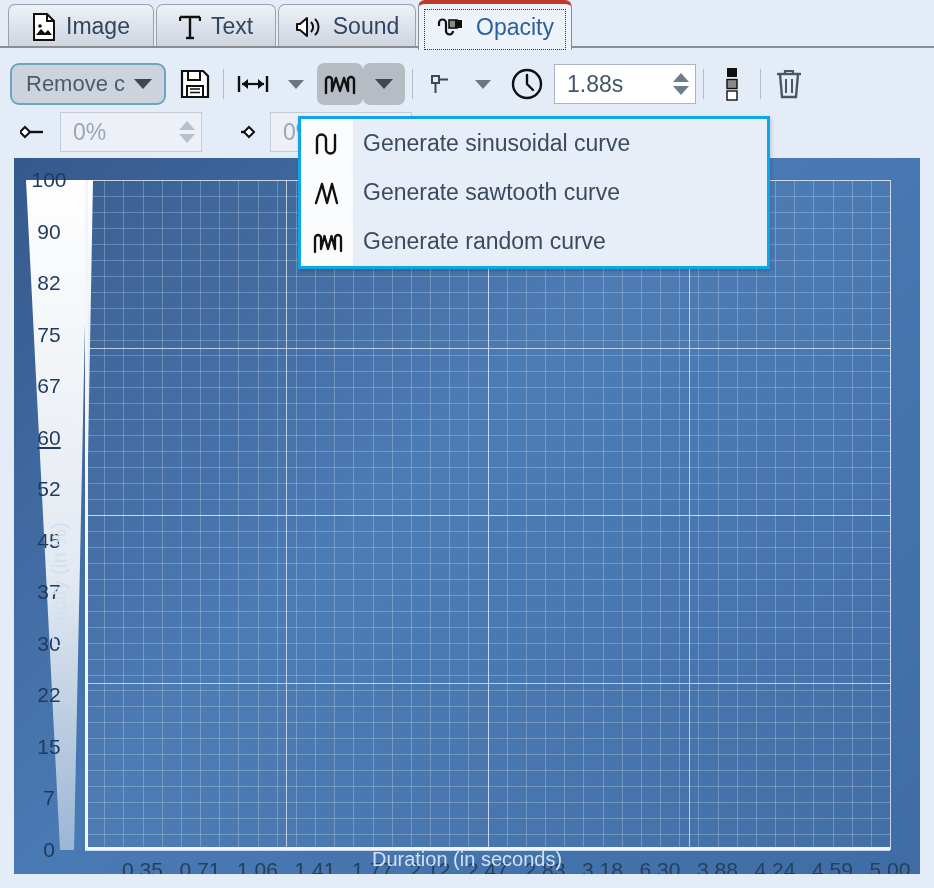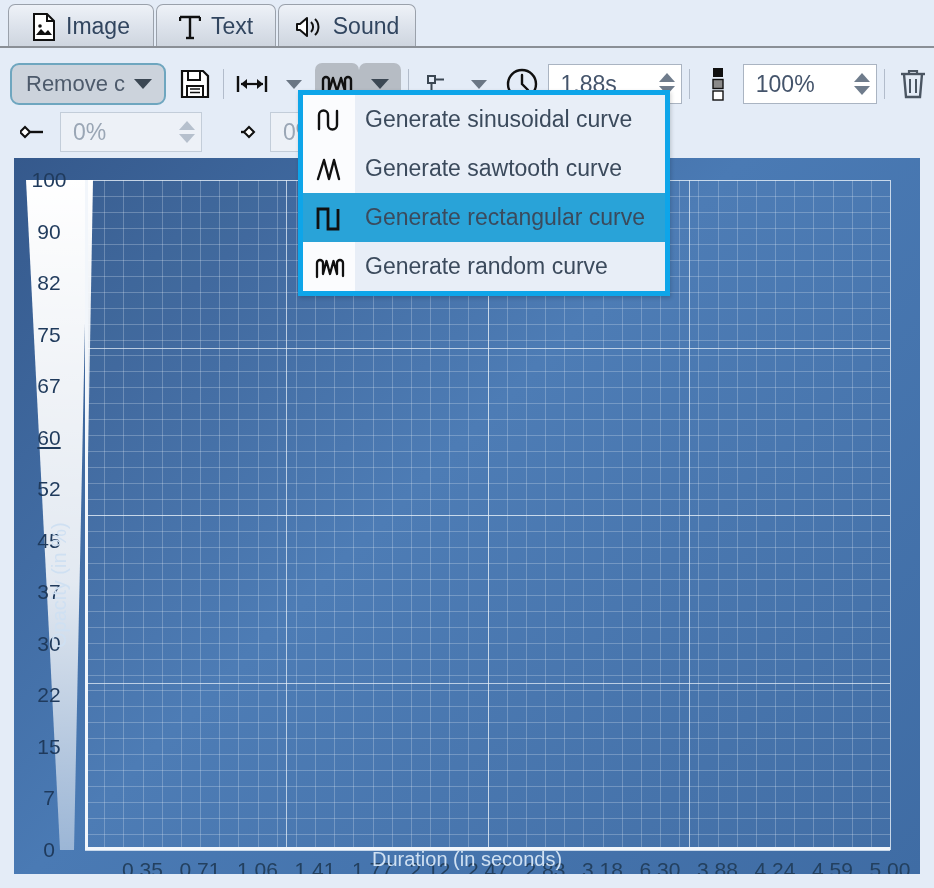--- a/index.html
+++ b/index.html
@@ -122,24 +122,24 @@
     border-left: 8px solid transparent; border-right: 8px solid transparent;
     border-top: 9px solid #6f7c8c;
   }
   .spin.disabled .sp-up { border-bottom-color: #b6c0cd; }
   .spin.disabled .sp-dn { border-top-color: #b6c0cd; }
 
   .tb2-gap { width: 22px; }
 
   
   .menu {
-    position: absolute; left: 298px; top: 90px;
-    width: 372px;
+    position: absolute; left: 298px; top: 116px;
+    width: 472px;
     background: #e8eef7;
-    border: 5px solid #0ea5e9;
+    border: 3px solid #0ea5e9;
     z-index: 50;
     box-shadow: 1px 2px 4px rgba(0,0,0,.18);
   }
   .menu-item {
     height: 49px;
     display: flex; align-items: center;
     font-size: 23px; color: #3b4a5c;
   }
   .menu-item .mi-icon {
     width: 52px; height: 49px;
@@ -228,20 +228,31 @@
       <span class="icon">
         <svg width="28" height="26" viewBox="0 0 28 26">
           <path d="M12 4 L5 10 H2 v6 h3 l7 6 z" fill="#fff" stroke="#101010" stroke-width="2" stroke-linejoin="round"></path>
           <path d="M16 8 a7 7 0 0 1 0 10" fill="none" stroke="#101010" stroke-width="2"></path>
           <path d="M20 5 a11 11 0 0 1 0 16" fill="none" stroke="#101010" stroke-width="2"></path>
         </svg>
       </span>
       <span class="tab-label">Sound</span>
     </div>
 
+    <div class="tab tab-opac active">
+      <span class="focus-ring"></span>
+      <span class="icon">
+        <svg width="30" height="26" viewBox="0 0 30 26">
+          <path d="M3 12 v-3 a3.5 3.5 0 0 1 7 0 v8 a3.5 3.5 0 0 0 7 0" fill="none" stroke="#101010" stroke-width="2.2"></path>
+          <rect x="13" y="6" width="8" height="8" fill="#8a8a8a" stroke="#101010" stroke-width="1.6"></rect>
+          <rect x="19" y="6" width="7" height="8" fill="#101010"></rect>
+        </svg>
+      </span>
+      <span class="tab-label">Opacity</span>
+    </div>
     <div class="tabbar-underline"></div>
   </div>
 
   <div class="toolbar toolbar-1">
 
     <div class="combo">
       <span>Remove c</span>
       <span class="caret-dn"></span>
     </div>
 
@@ -320,27 +331,20 @@
     <div class="tb-btn">
       <span class="icon">
         <svg width="18" height="36" viewBox="0 0 18 36">
           <rect x="4" y="2" width="10" height="9" fill="#101010"></rect>
           <rect x="4" y="13.5" width="10" height="9" fill="#8a8a8a" stroke="#101010" stroke-width="1.4"></rect>
           <rect x="4" y="25" width="10" height="9" fill="#fff" stroke="#101010" stroke-width="1.4"></rect>
         </svg>
       </span>
     </div>
 
-    <div class="spin" style="margin-left:4px;">
-      <span>100%</span>
-      <span class="spin-arrows">
-        <span class="sp-up"></span>
-        <span class="sp-dn"></span>
-      </span>
-    </div>
 
     <div class="tb-sep"></div>
 
     <div class="tb-btn">
       <span class="icon">
         <svg width="30" height="32" viewBox="0 0 30 32">
           <path d="M3 6 h24" stroke="#4a5562" stroke-width="2.4"></path>
           <path d="M11 6 v-3 h8 v3" fill="none" stroke="#4a5562" stroke-width="2.2"></path>
           <path d="M6 6 l2 23 h14 l2 -23" fill="none" stroke="#4a5562" stroke-width="2.4"></path>
           <path d="M12 11 v14 M18 11 v14" stroke="#4a5562" stroke-width="2"></path>
@@ -554,28 +558,20 @@
       <span class="mi-label">Generate sinusoidal curve</span>
     </div>
     <div class="menu-item">
       <span class="mi-icon">
         <svg width="30" height="30" viewBox="0 0 30 30">
           <path d="M4 25 L10 6 L15 25 L20 6 L25 25" fill="none" stroke="#101010" stroke-width="2.4" stroke-linejoin="round" stroke-linecap="round"></path>
         </svg>
       </span>
       <span class="mi-label">Generate sawtooth curve</span>
     </div>
-    <div class="menu-item selected">
-      <span class="mi-icon">
-        <svg width="30" height="30" viewBox="0 0 30 30">
-          <path d="M4 26 V6 H14 V26 H24 V6" fill="none" stroke="#101010" stroke-width="2.8" stroke-linejoin="miter"></path>
-        </svg>
-      </span>
-      <span class="mi-label">Generate rectangular curve</span>
-    </div>
     <div class="menu-item">
       <span class="mi-icon">
         <svg width="32" height="30" viewBox="0 0 32 30">
           <path d="M4 25 V11 a3 3 0 0 1 6 0 v11 l3.5 -13 l3.5 13 l3.5 -13 l3.5 13 V11 a3 3 0 0 1 6 0 v13" fill="none" stroke="#101010" stroke-width="2.3" stroke-linejoin="round" stroke-linecap="round"></path>
         </svg>
       </span>
       <span class="mi-label">Generate random curve</span>
     </div>
   </div>
 

